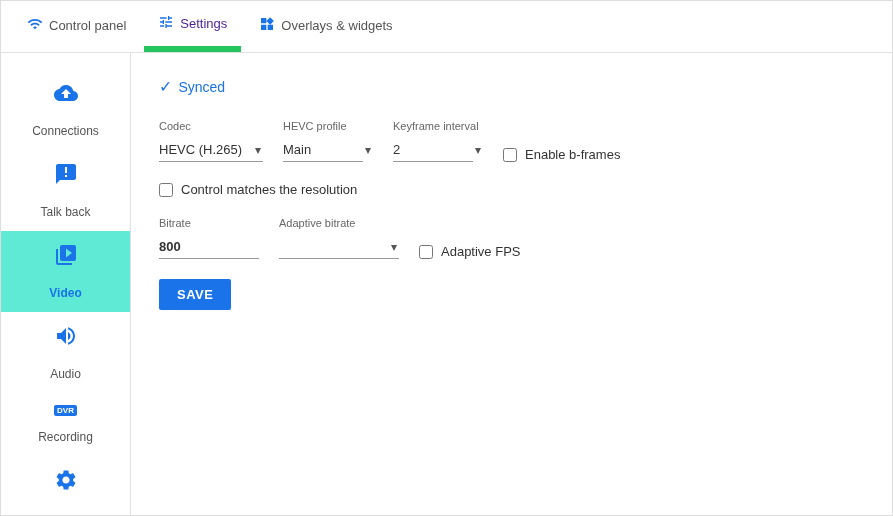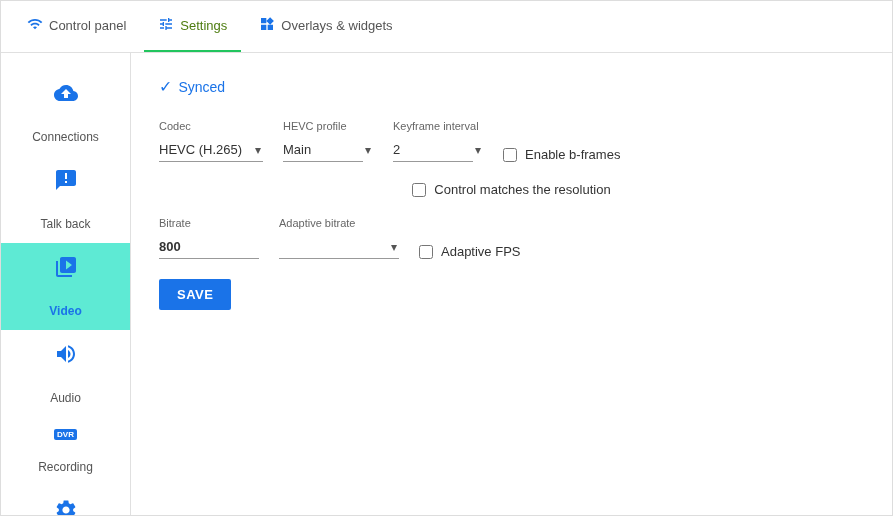--- a/index.html
+++ b/index.html
@@ -32,22 +32,22 @@
       height: 52px;
       cursor: pointer;
       color: #555;
       font-size: 13px;
       position: relative;
       border-bottom: 2px solid transparent;
       text-decoration: none;
     }
 
     .nav-tab.active {
-      color: #4d7c0f;
-      border-bottom: 2px solid #22c55e;
+      color: #4c1d95;
+      border-bottom: 6px solid #22c55e;
     }
 
     .nav-icon {
       font-size: 15px;
       color: #1a73e8;
     }
 
     
     .main-content {
       display: flex;
@@ -65,21 +65,21 @@
       gap: 0;
     }
 
     .sidebar-item {
       display: flex;
       flex-direction: column;
       align-items: center;
       padding: 12px 8px;
       cursor: pointer;
       color: #555;
-      gap: 20px;
+      gap: 14px;
       font-size: 12px;
     }
 
     .sidebar-item.active {
       background: #5eead4;
       color: #1a73e8;
       font-weight: bold;
     }
 
     .sidebar-icon {
@@ -174,21 +174,20 @@
       background: transparent;
       font-weight: bold;
     }
 
     
     .checkbox-row {
       display: flex;
       align-items: center;
       gap: 8px;
       margin-bottom: 20px;
-      justify-content: center;
     }
 
     .checkbox-row input[type="checkbox"] {
       width: 14px;
       height: 14px;
       cursor: pointer;
     }
 
     .checkbox-label {
       font-size: 13px;

